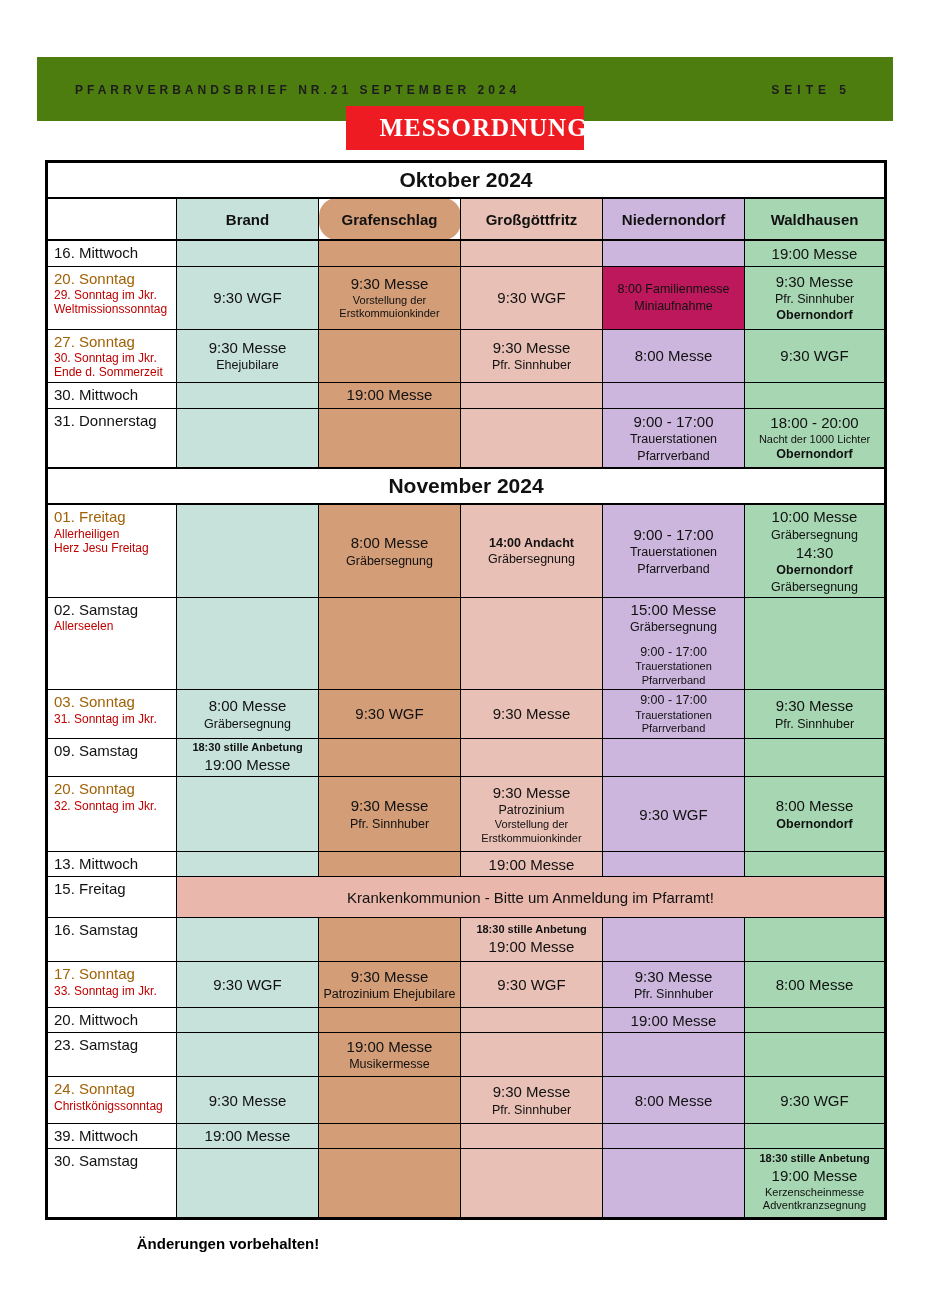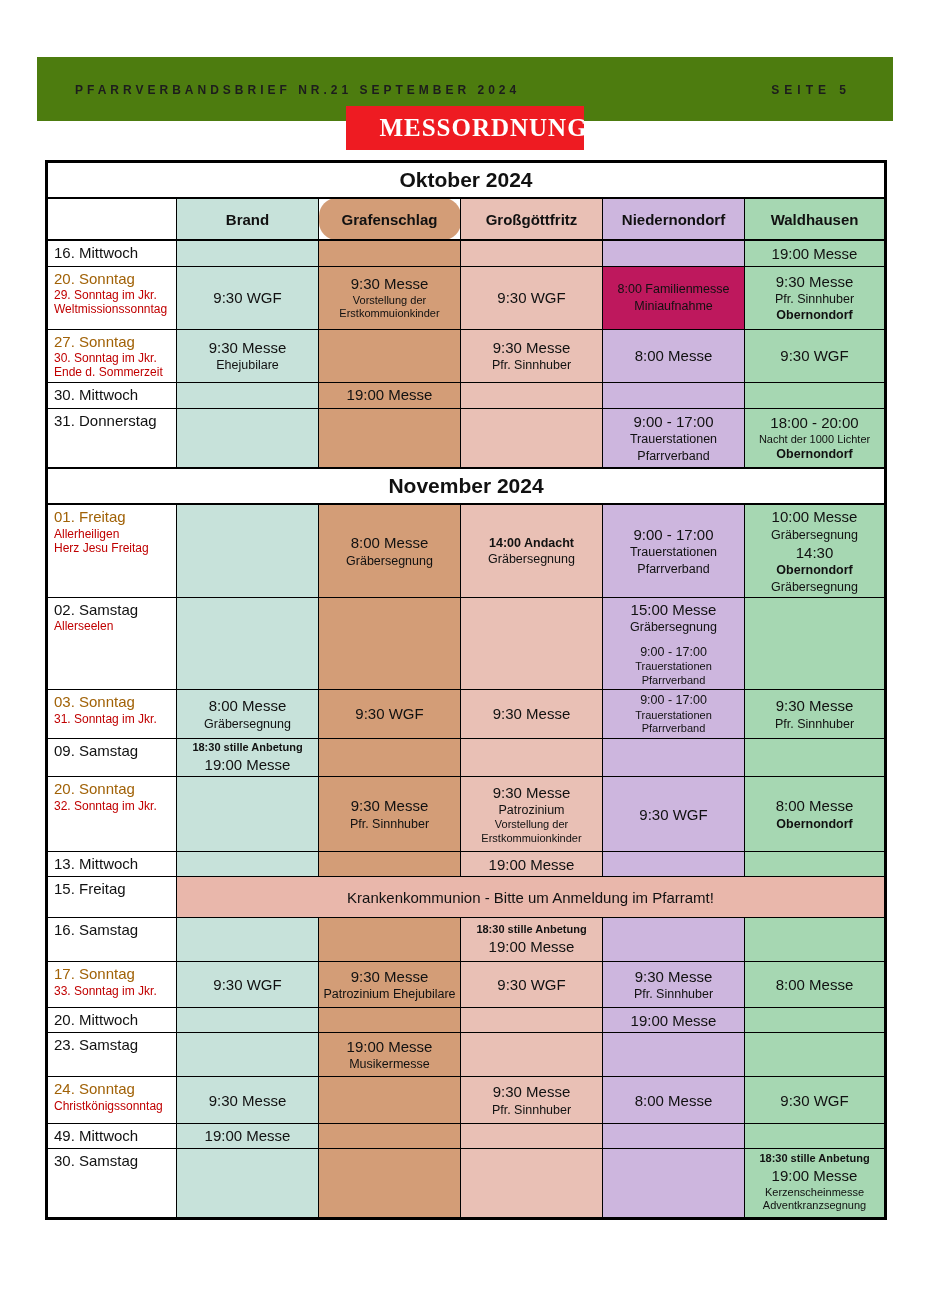--- a/index.html
+++ b/index.html
@@ -393,21 +393,21 @@
           </td>
           <td class="loc-cell" style="background: rgb(205, 182, 222);">
             <div class="ln n">8:00 Messe</div>
           </td>
           <td class="loc-cell" style="background: rgb(166, 215, 178);">
             <div class="ln n">9:30 WGF</div>
           </td>
         </tr>
         <tr>
           <td class="date-cell" style="height: 23px;">
-            <div class="date">49. Mittwoch</div>
+            <div class="date">39. Mittwoch</div>
           </td>
           <td class="loc-cell" style="background: rgb(199, 226, 218);">
             <div class="ln n">19:00 Messe</div>
           </td>
           <td class="loc-cell" style="background: rgb(211, 157, 119);"></td>
           <td class="loc-cell" style="background: rgb(233, 192, 181);"></td>
           <td class="loc-cell" style="background: rgb(205, 182, 222);"></td>
           <td class="loc-cell" style="background: rgb(166, 215, 178);"></td>
         </tr>
         <tr>
@@ -420,13 +420,14 @@
           <td class="loc-cell" style="background: rgb(205, 182, 222);"></td>
           <td class="loc-cell" style="background: rgb(166, 215, 178);">
             <div class="ln s b">18:30 stille Anbetung</div>
             <div class="ln n">19:00 Messe</div>
             <div class="ln s">Kerzenscheinmesse</div>
             <div class="ln s">Adventkranzsegnung</div>
           </td>
         </tr>
       </tbody>
   </table>
+  <div class="footnote" style="top: 1065px;">Änderungen vorbehalten!</div>
 </div>
 
 </body></html>

